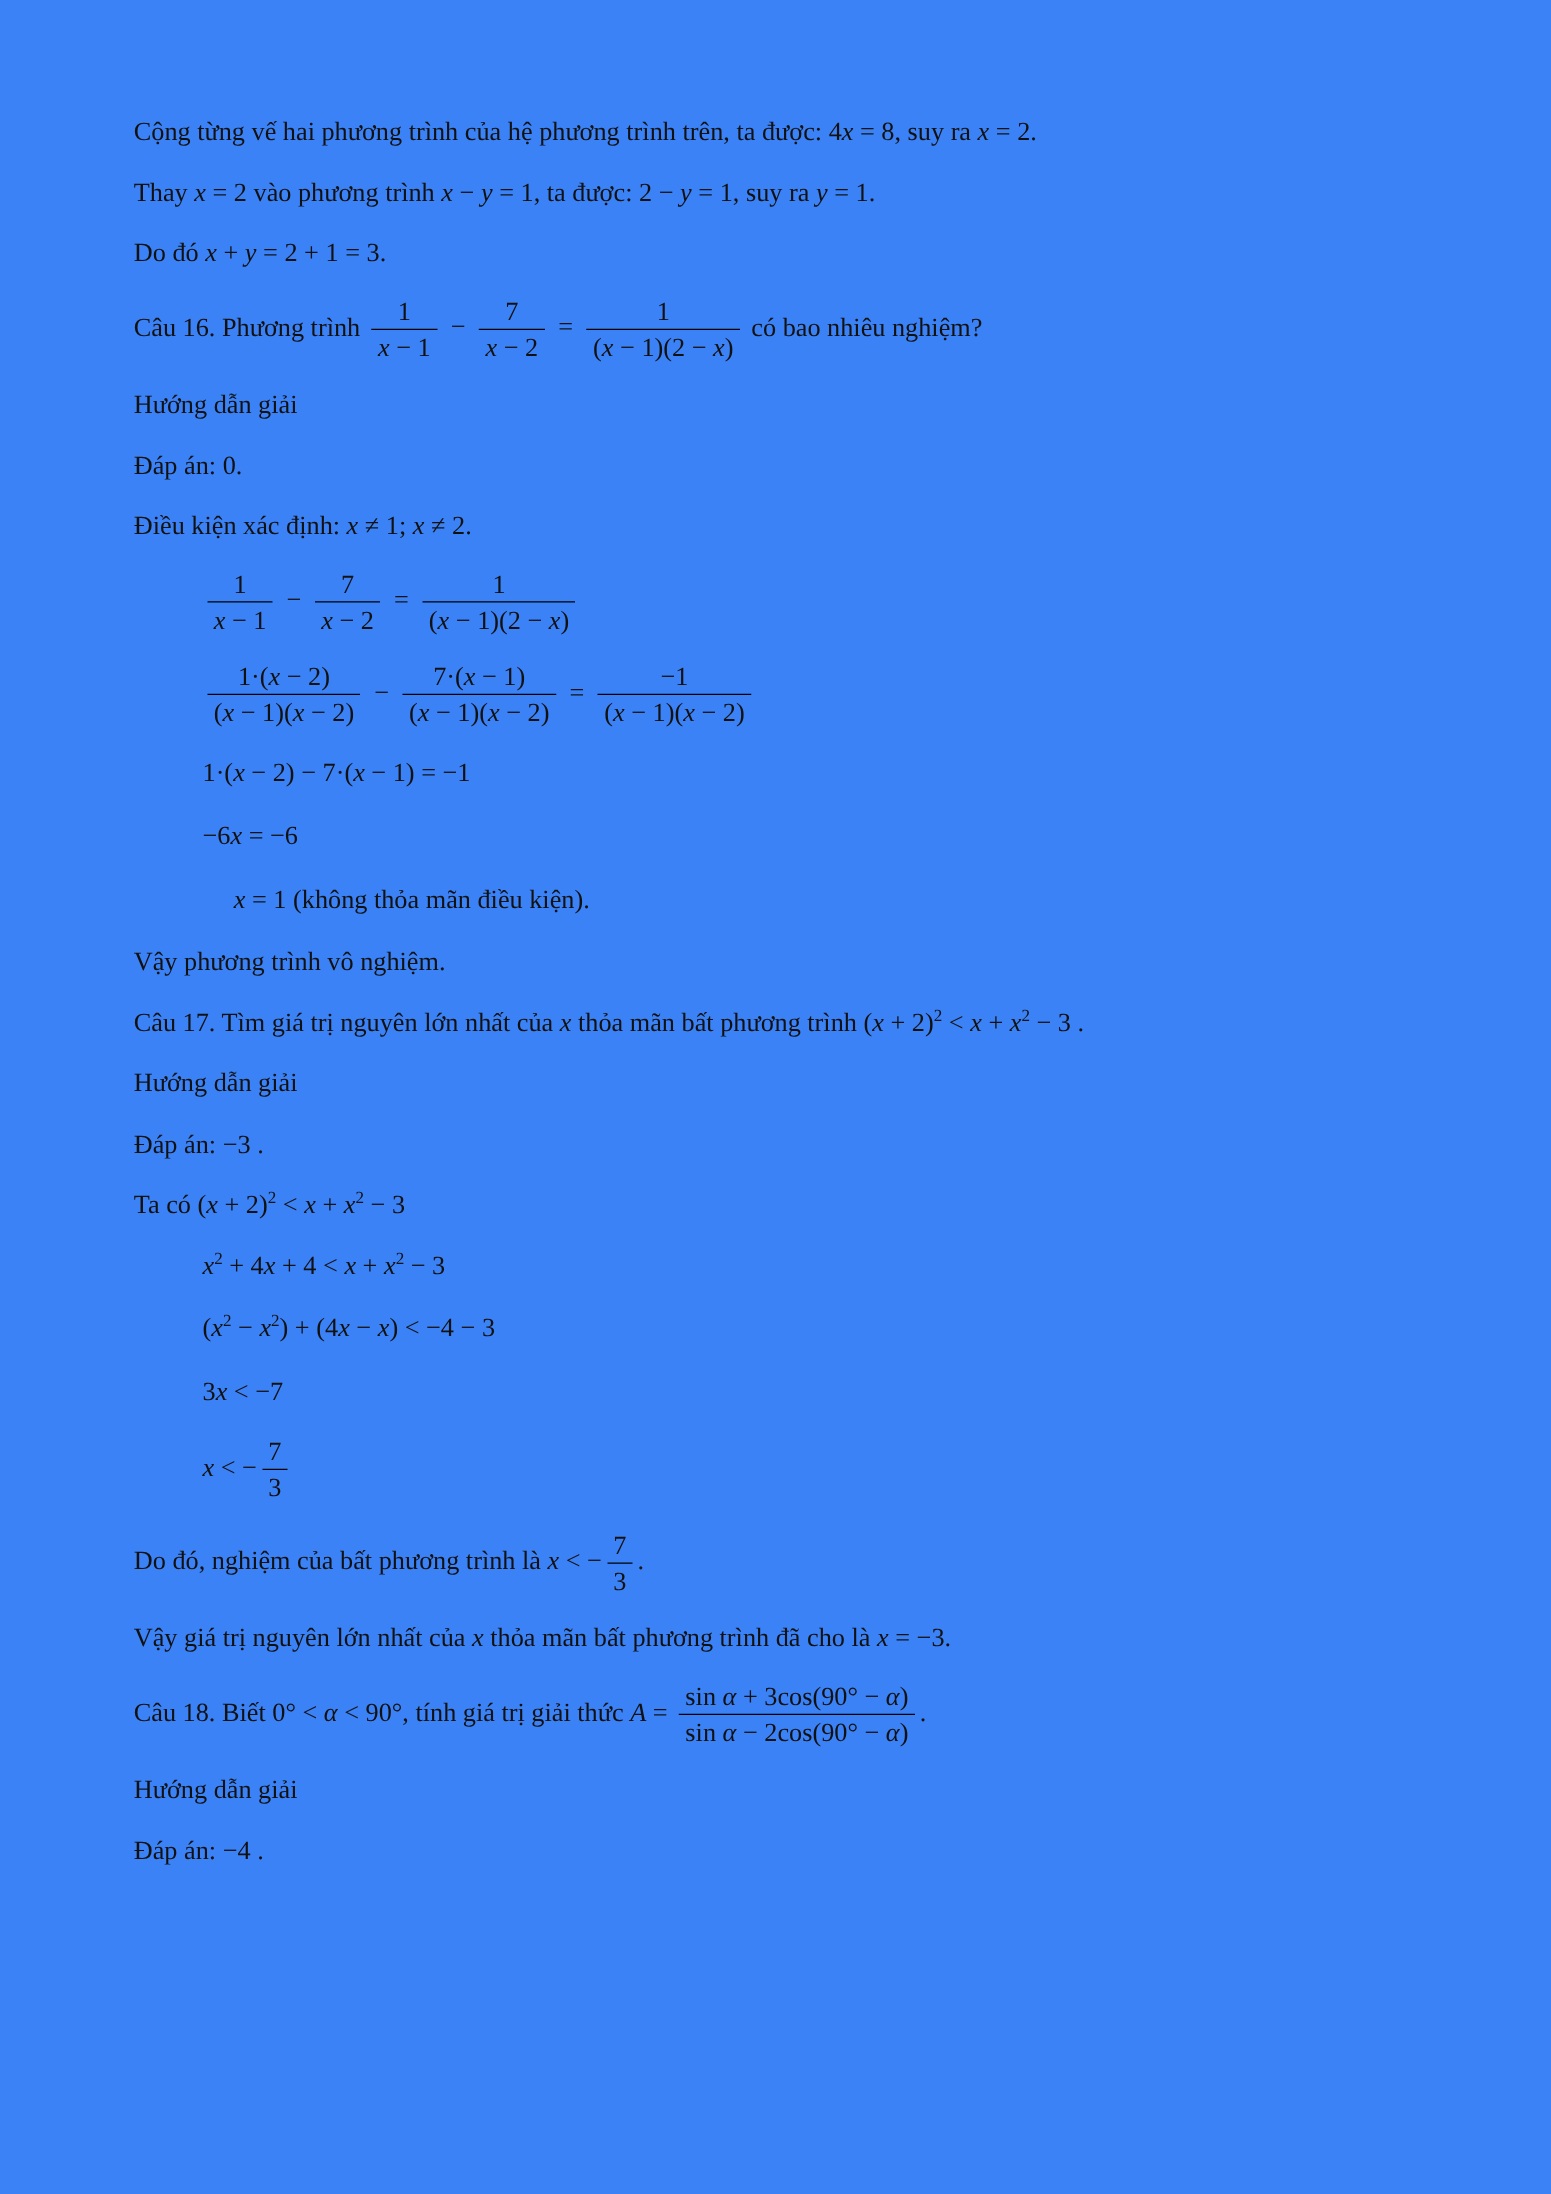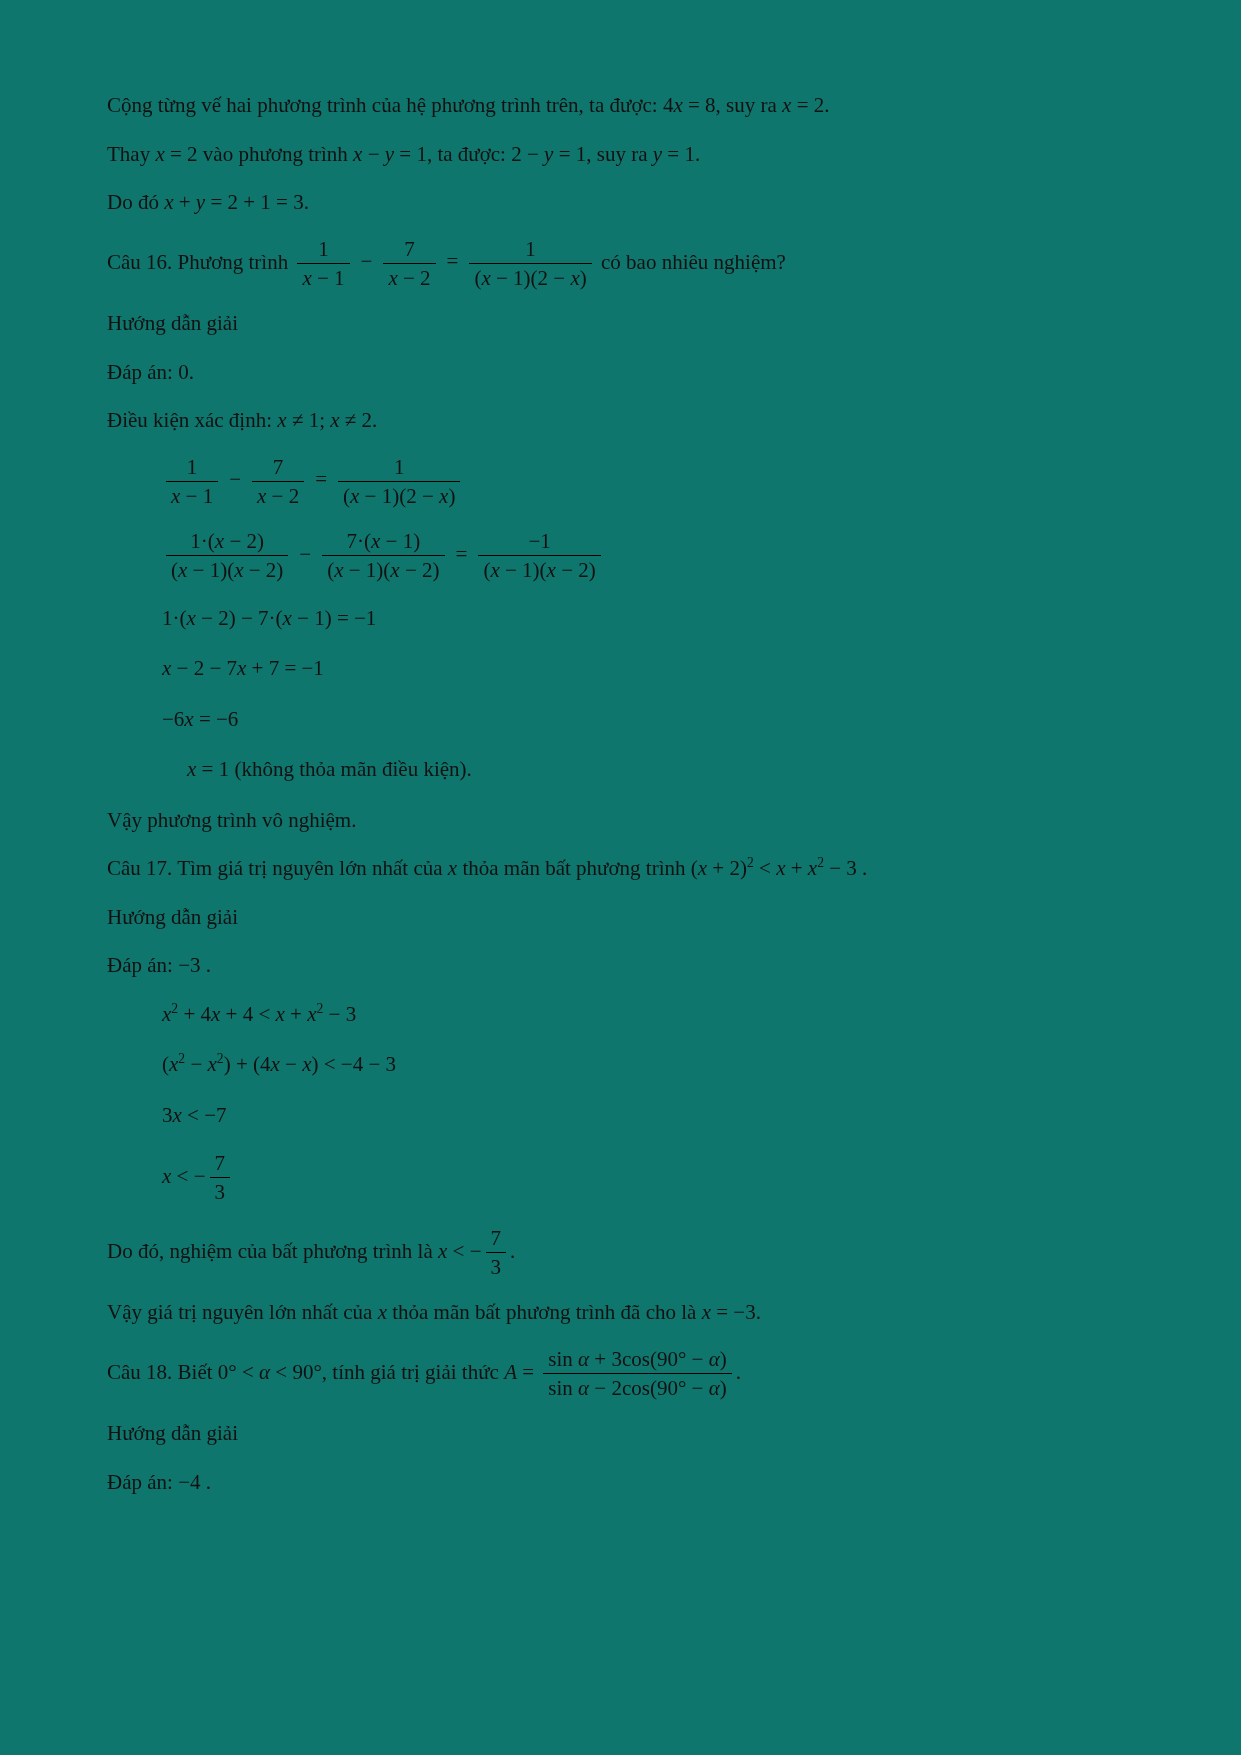--- a/index.html
+++ b/index.html
@@ -1,21 +1,21 @@
 <!DOCTYPE html>
 <html><head>
 <meta charset="utf-8">
 <style>
   * { box-sizing: border-box; }
   html, body { margin: 0; padding: 0; background: #ffffff; }
   .page {
     width: 1241px; height: 1755px; overflow: hidden;
     padding: 90px 88px 40px 107px;
     font-family: "Liberation Serif", serif;
-    font-size: 21px; color: #111; background: #0f766e;
+    font-size: 21px; color: #111; background: #3b82f6;
   }
   .line { margin: 0 0 17px; line-height: 1.5; }
   .eq   { margin-left: 55px; margin-bottom: 19px; }
   .eq-deep { margin-left: 80px; }
   .b    { font-weight: 400; }
   .m i  { font-style: italic; }
   sup   { font-size: 0.65em; }
   .frac { display: inline-block; vertical-align: middle; text-align: center; margin: 0 4px; line-height: 1.25; }
   .fn   { display: block; border-bottom: 1.4px solid #000; padding: 0 5px 1px; }
   .fd   { display: block; padding: 1px 5px 0; }
@@ -38,33 +38,33 @@
 
   <p class="line"><span class="b">Đáp án: </span><span class="b">0.</span></p>
 
   <p class="line"><span>Điều kiện xác định: </span><span class="m"><i>x</i> ≠ 1; <i>x</i> ≠ 2.</span></p>
 
   <div class="line eq"><span class="frac"><span class="fn m">1</span><span class="fd m"><i>x</i> − 1</span></span><span class="op m">−</span><span class="frac"><span class="fn m">7</span><span class="fd m"><i>x</i> − 2</span></span><span class="op m">=</span><span class="frac"><span class="fn m">1</span><span class="fd m">(<i>x</i> − 1)(2 − <i>x</i>)</span></span></div>
 
   <div class="line eq"><span class="frac"><span class="fn m">1·(<i>x</i> − 2)</span><span class="fd m">(<i>x</i> − 1)(<i>x</i> − 2)</span></span><span class="op m">−</span><span class="frac"><span class="fn m">7·(<i>x</i> − 1)</span><span class="fd m">(<i>x</i> − 1)(<i>x</i> − 2)</span></span><span class="op m">=</span><span class="frac"><span class="fn m">−1</span><span class="fd m">(<i>x</i> − 1)(<i>x</i> − 2)</span></span></div>
 
   <div class="line eq m">1·(<i>x</i> − 2) − 7·(<i>x</i> − 1) = −1</div>
-  <div class="line eq m"><i>x</i> − 2 − 7<i>x</i> + 7 = −1</div>
   <div class="line eq m">−6<i>x</i> = −6</div>
 
   <div class="line eq eq-deep"><span class="m"><i>x</i> = 1</span><span> (không thỏa mãn điều kiện).</span></div>
 
   <p class="line">Vậy phương trình vô nghiệm.</p>
 
   <p class="line"><span class="b">Câu 17.</span><span> Tìm giá trị nguyên lớn nhất của </span><span class="m"><i>x</i></span><span> thỏa mãn bất phương trình </span><span class="m">(<i>x</i> + 2)<sup>2</sup> &lt; <i>x</i> + <i>x</i><sup>2</sup> − 3</span><span> .</span></p>
 
   <p class="line b">Hướng dẫn giải</p>
 
   <p class="line"><span class="b">Đáp án: </span><span class="m">−3 .</span></p>
 
+  <p class="line"><span>Ta có </span><span class="m">(<i>x</i> + 2)<sup>2</sup> &lt; <i>x</i> + <i>x</i><sup>2</sup> − 3</span></p>
 
   <div class="line eq m"><i>x</i><sup>2</sup> + 4<i>x</i> + 4 &lt; <i>x</i> + <i>x</i><sup>2</sup> − 3</div>
   <div class="line eq m">(<i>x</i><sup>2</sup> − <i>x</i><sup>2</sup>) + (4<i>x</i> − <i>x</i>) &lt; −4 − 3</div>
   <div class="line eq m">3<i>x</i> &lt; −7</div>
 
   <div class="line eq"><span class="m"><i>x</i> &lt; −</span><span class="frac"><span class="fn m">7</span><span class="fd m">3</span></span></div>
 
   <p class="line"><span>Do đó, nghiệm của bất phương trình là </span><span class="m"><i>x</i> &lt; −</span><span class="frac"><span class="fn m">7</span><span class="fd m">3</span></span><span>.</span></p>
 
   <p class="line"><span>Vậy giá trị nguyên lớn nhất của </span><span class="m"><i>x</i></span><span> thỏa mãn bất phương trình đã cho là </span><span class="m"><i>x</i> = −3.</span></p>

